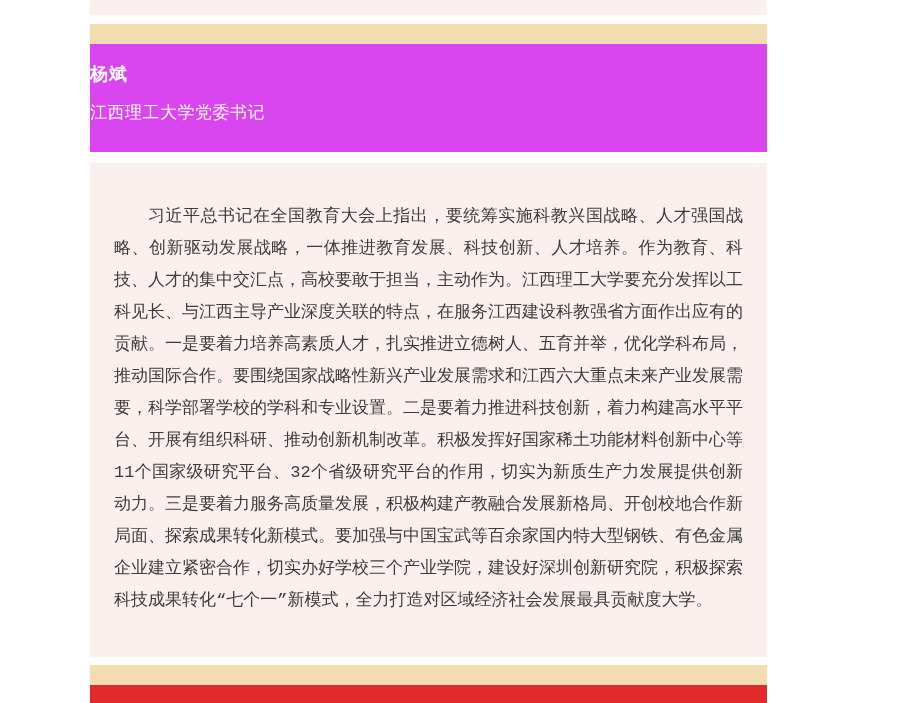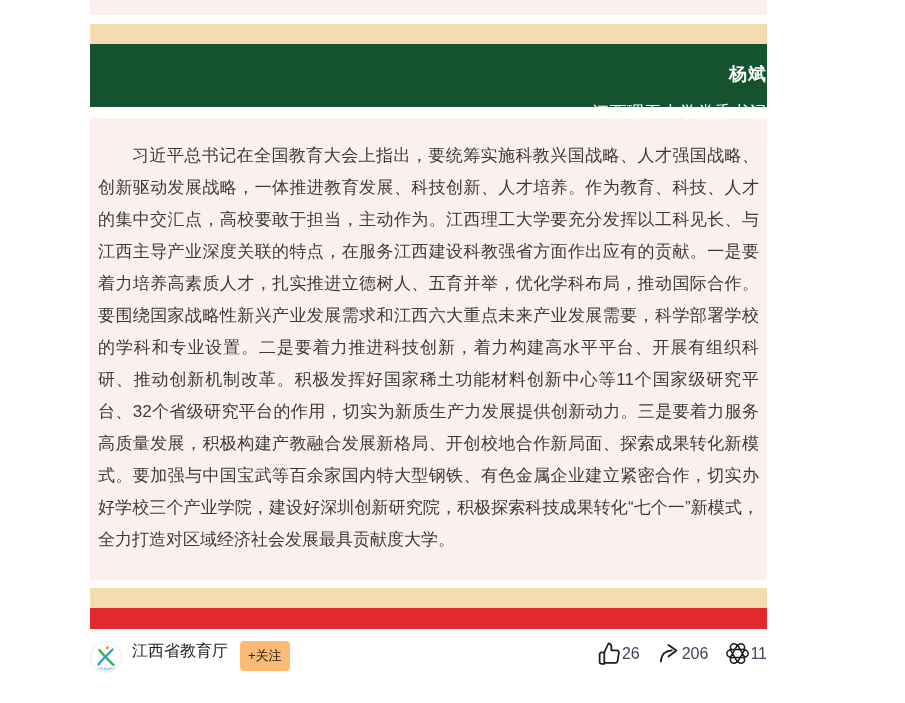--- a/index.html
+++ b/index.html
@@ -19,50 +19,50 @@
     height: 15px;
     background: #fbf0ee;
   }
   
   .banner { margin-top: 9px; }
   .accent-strip {
     height: 20px;
     background: #f3dcaf;
   }
   .red-banner {
-    height: 63px;
-    background: #14532d;
-    text-align: right;
+    height: 108px;
+    background: #d946ef;
+    text-align: left;
     color: #ffffff;
   }
   .speaker-name {
     padding-top: 18px;
     font-size: 18px;
     font-weight: bold;
     letter-spacing: 1px;
   }
   .speaker-title {
     margin-top: 15px;
     font-size: 17px;
     letter-spacing: 0.5px;
-    padding-left: 24px;
   }
   
   .speech-block {
     margin-top: 11px;
     background: #fbf0ee;
     padding: 22px 8px 24px 8px;
   }
   .speech-block p {
-    margin: 0;
+    margin: 16px;
     font-size: 17px;
     line-height: 32px;
     color: #3b3b3b;
     text-align: justify;
     text-indent: 2em;
+    font-family: Liberation Mono, monospace;
   }
   
   .next-accent { margin-top: 8px; }
   .next-red-top {
     height: 21px;
     background: #e12a2b;
   }
   
   .footer {
     margin-left: 90px;

